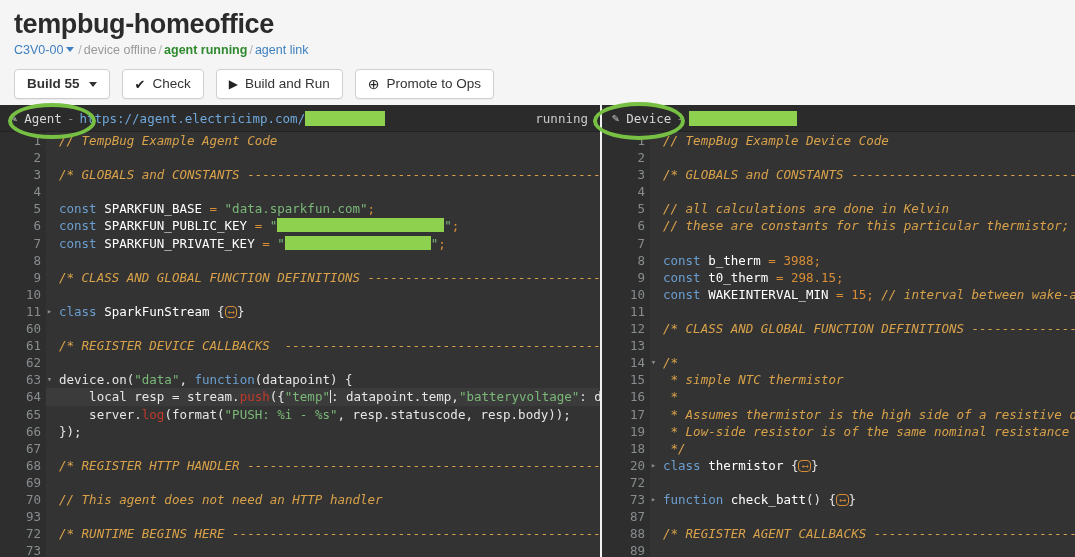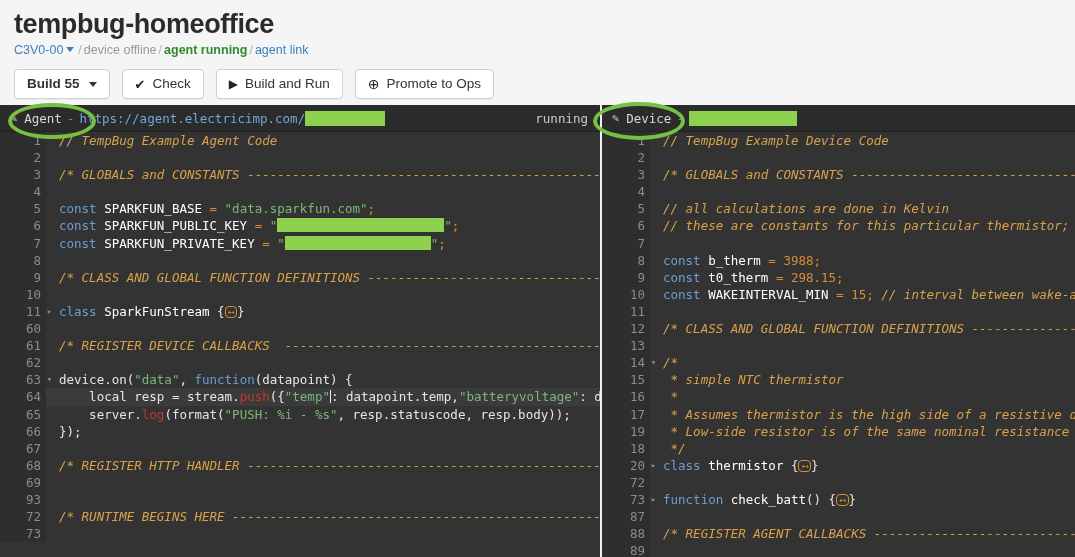--- a/index.html
+++ b/index.html
@@ -176,20 +176,21 @@
             <div class="row"><div class="gutter"><span class="ln">60</span></div><div class="src"></div></div>
             <div class="row"><div class="gutter"><span class="ln">61</span></div><div class="src"><span class="c-comment">/* REGISTER DEVICE CALLBACKS  -----------------------------------------------------</span></div></div>
             <div class="row"><div class="gutter"><span class="ln">62</span></div><div class="src"></div></div>
             <div class="row"><div class="gutter"><span class="ln">63</span><span class="fold">▾</span></div><div class="src"><span class="c-plain">device.on(</span><span class="c-str">"data"</span><span class="c-plain">, </span><span class="c-fn">function</span><span class="c-plain">(datapoint) {</span></div></div>
             <div class="row active"><div class="gutter"><span class="ln">64</span></div><div class="src"><span class="c-plain">    local resp = stream.</span><span class="c-meth">push</span><span class="c-plain">({</span><span class="c-str">"temp"</span><span class="cursor"></span><span class="c-plain">: datapoint.temp,</span><span class="c-str">"batteryvoltage"</span><span class="c-plain">: dat</span></div></div>
             <div class="row"><div class="gutter"><span class="ln">65</span></div><div class="src"><span class="c-plain">    server.</span><span class="c-meth">log</span><span class="c-plain">(format(</span><span class="c-str">"PUSH: %i - %s"</span><span class="c-plain">, resp.statuscode, resp.body));</span></div></div>
             <div class="row"><div class="gutter"><span class="ln">66</span></div><div class="src"><span class="c-plain">});</span></div></div>
             <div class="row"><div class="gutter"><span class="ln">67</span></div><div class="src"></div></div>
             <div class="row"><div class="gutter"><span class="ln">68</span></div><div class="src"><span class="c-comment">/* REGISTER HTTP HANDLER ----------------------------------------------------------</span></div></div>
             <div class="row"><div class="gutter"><span class="ln">69</span></div><div class="src"></div></div>
+            <div class="row"><div class="gutter"><span class="ln">70</span></div><div class="src"><span class="c-comment">// This agent does not need an HTTP handler</span></div></div>
             <div class="row"><div class="gutter"><span class="ln">93</span></div><div class="src"></div></div>
             <div class="row"><div class="gutter"><span class="ln">72</span></div><div class="src"><span class="c-comment">/* RUNTIME BEGINS HERE ------------------------------------------------------------</span></div></div>
             <div class="row"><div class="gutter"><span class="ln">73</span></div><div class="src"></div></div>
           </div>
         </div>
     </div>
 
     <div class="pane-divider"></div>
 
     <div class="pane pane-device">

